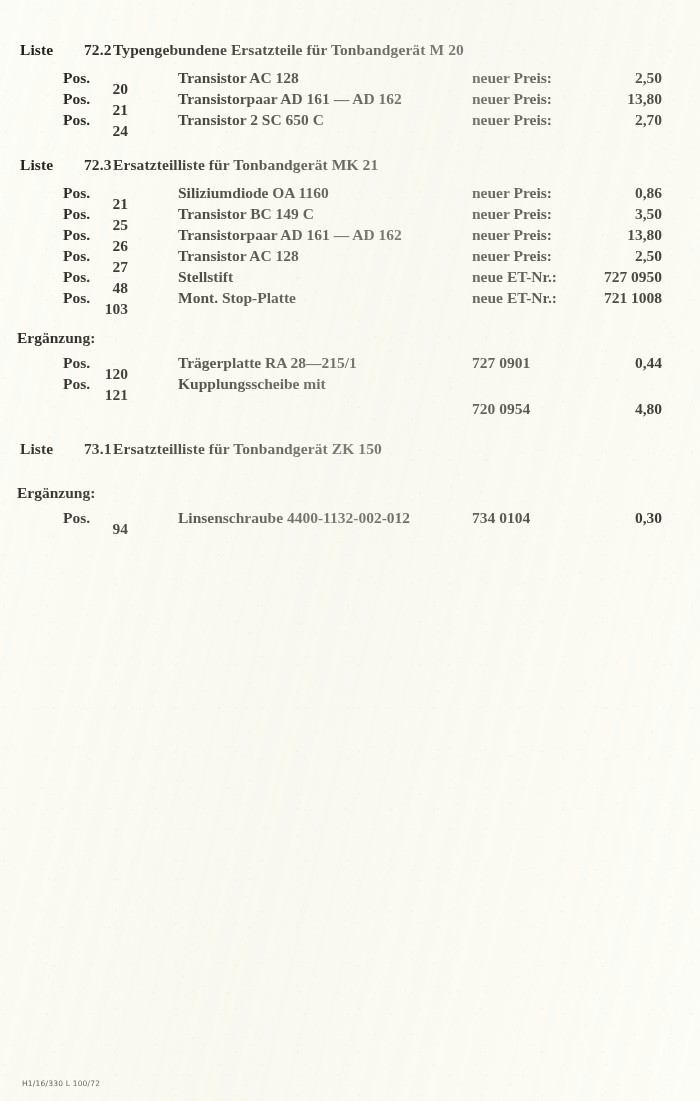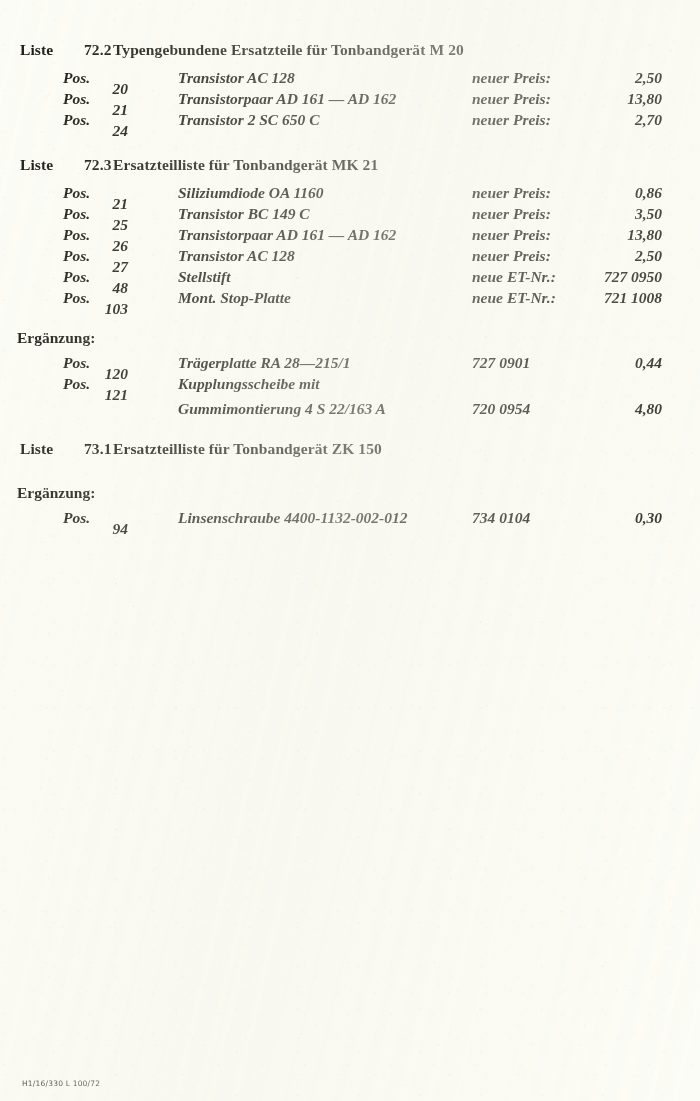--- a/index.html
+++ b/index.html
@@ -56,21 +56,20 @@
     font-size: 15.5px;
   }
 
   .row {
     position: absolute;
     left: 0; right: 0;
     height: 21px;
     font-size: 15.5px;
     font-weight: bold;
     white-space: nowrap;
-    font-style: italic;
   }
   .row .c-pos   { position: absolute; left: 63px;  top: 0; }
   .row .c-num   { position: absolute; left: 78px;  width: 50px; top: 0; text-align: right; margin-top: 11px; }
   .row .c-desc  { position: absolute; left: 155px; top: 0; margin-left: 23px; }
   .row .c-label { position: absolute; left: 472px; top: 0; }
   .row .c-etnr  { position: absolute; left: 472px; top: 0; }
   .row .c-value { position: absolute; left: 560px; width: 102px; top: 0; text-align: right; }
 
   .footer {
     position: absolute;
@@ -176,21 +175,20 @@
     <span class="c-value">0,44</span>
   </div>
   <div class="row" style="top:375px;">
     <span class="c-pos">Pos.</span>
     <span class="c-num">121</span>
     <span class="c-desc">Kupplungsscheibe mit</span>
     <span class="c-etnr"></span>
     <span class="c-value"></span>
   </div>
   <div class="row" style="top:400px;">
-    <span class="c-desc">Gummimontierung 4 S 22/163 A</span>
     <span class="c-etnr">720 0954</span>
     <span class="c-value">4,80</span>
   </div>
 
   <div class="list-heading" style="top:440px;">
     <span class="lh-label">Liste</span>
     <span class="lh-num">73.1</span>
     <span class="lh-title">Ersatzteilliste für Tonbandgerät ZK 150</span>
   </div>
 

